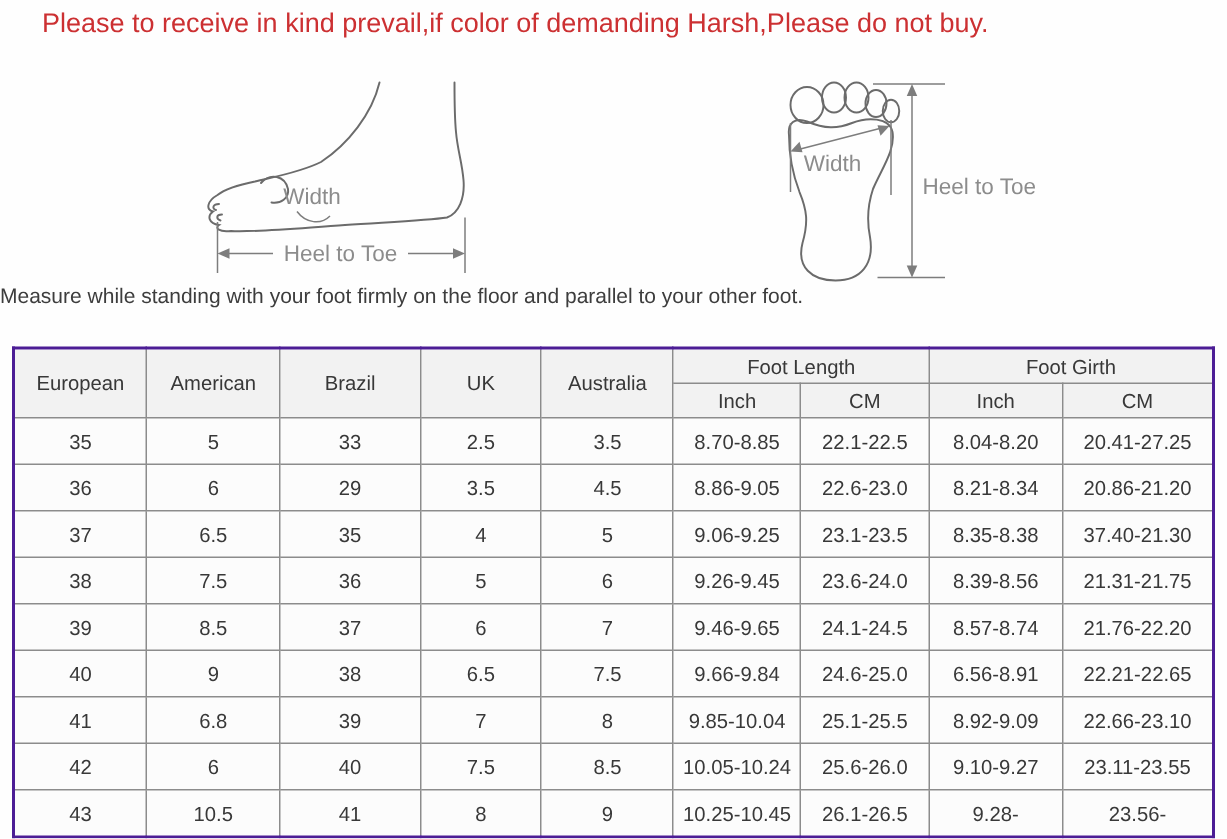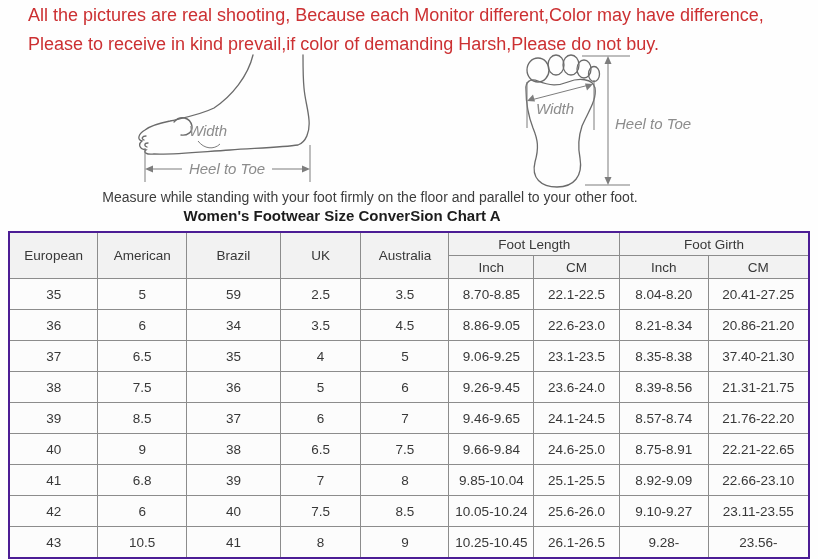--- a/index.html
+++ b/index.html
@@ -4,50 +4,49 @@
 <style>
   html,body{margin:0;padding:0;background:#fff;}
   #page{position:relative;width:818px;height:559px;background:#fefefe;overflow:hidden;
         font-family:"Liberation Sans",sans-serif;}
 
   
   .notice{position:absolute;left:28px;top:1px;font-size:18px;line-height:29px;
           color:#cc3032;letter-spacing:0px;white-space:nowrap;}
 
   
-  .diag{position:absolute;font-style:italic;}
+  .diag{position:absolute;}
   .diag svg{display:block;}
   .diag-label{font-size:15px;fill:#8c8c8c;}
   .outline{fill:none;stroke:#6b6b6b;stroke-width:1.3;stroke-linecap:round;}
   .dim{fill:none;stroke:#7d7d7d;stroke-width:1;}
   .dimhead{fill:#7d7d7d;stroke:none;}
 
   
-  .caption{position:absolute;top:189px;left:0;width:740px;text-align:center;
+  .caption{position:absolute;top:189px;left:0;width:740px;text-align:left;
            font-size:14px;color:#3d3d3d;}
   .chart-title{position:absolute;top:207px;left:0;width:684px;text-align:center;
            font-size:15px;font-weight:bold;color:#1c1c1c;}
 
   
   .size-table{position:absolute;left:8px;top:231px;width:802px;height:322px;
               border-collapse:collapse;table-layout:fixed;
               font-size:13.5px;color:#383838;}
   .size-table th,.size-table td{border:1px solid #8c8c8c;text-align:center;
               vertical-align:middle;padding:0;font-weight:normal;overflow:hidden;}
   .size-table thead th{background:#f2f2f2;height:22px;}
   .size-table tbody td{background:#fcfcfc;height:30px;}
   .size-table{border:2px solid #4c1d95;padding-left:20px;}
 </style>
 </head>
 <body>
 
 <div id="page">
 
   <div class="notice">
-    <div>All the pictures are real shooting, Because each Monitor different,Color may have difference,</div>
     <div>Please to receive in kind prevail,if color of demanding Harsh,Please do not buy.</div>
   </div>
 
   <div class="diag" style="left:130px;top:48px;">
     <svg width="190" height="140" viewBox="0 0 190 140">
 
       <path class="outline" d="M123,7 C118,28 102,48 84,60 C70,67 52,70 40,73
                C30,75 20,78 15,82 C8,86 7,92 12,93 C8,96 9,101 16,102
                C13,104 16,107 24,106 C40,107 70,104 100,102
                C130,100 155,99 168,97 C176,94 180,84 179,72
@@ -94,21 +93,20 @@
       <line class="dim" x1="84" y1="8" x2="132" y2="8"></line>
       <line class="dim" x1="87" y1="137" x2="132" y2="137"></line>
       <line class="dim" x1="110" y1="13" x2="110" y2="132"></line>
       <polygon class="dimhead" points="110,8 106.5,16 113.5,16"></polygon>
       <polygon class="dimhead" points="110,137 106.5,129 113.5,129"></polygon>
       <text class="diag-label" x="117" y="81" text-anchor="start">Heel to Toe</text>
     </svg>
   </div>
 
   <div class="caption">Measure while standing with your foot firmly on the floor and parallel to your other foot.</div>
-  <div class="chart-title">Women's Footwear Size ConverSion Chart A</div>
 
   <table class="size-table">
     <colgroup>
       <col style="width:11.1%">
         <col style="width:11.1%">
         <col style="width:11.7%">
       <col style="width:10.1%">
         <col style="width:11.0%">
         <col style="width:10.6%">
       <col style="width:10.7%">
@@ -129,32 +127,32 @@
         <th>Inch</th>
         <th>CM</th>
         <th>Inch</th>
         <th>CM</th>
       </tr>
     </thead>
     <tbody>
         <tr>
           <td>35</td>
           <td>5</td>
-          <td>59</td>
+          <td>33</td>
           <td>2.5</td>
           <td>3.5</td>
           <td>8.70-8.85</td>
           <td>22.1-22.5</td>
           <td>8.04-8.20</td>
           <td>20.41-27.25</td>
         </tr>
         <tr>
           <td>36</td>
           <td>6</td>
-          <td>34</td>
+          <td>29</td>
           <td>3.5</td>
           <td>4.5</td>
           <td>8.86-9.05</td>
           <td>22.6-23.0</td>
           <td>8.21-8.34</td>
           <td>20.86-21.20</td>
         </tr>
         <tr>
           <td>37</td>
           <td>6.5</td>
@@ -189,21 +187,21 @@
           <td>21.76-22.20</td>
         </tr>
         <tr>
           <td>40</td>
           <td>9</td>
           <td>38</td>
           <td>6.5</td>
           <td>7.5</td>
           <td>9.66-9.84</td>
           <td>24.6-25.0</td>
-          <td>8.75-8.91</td>
+          <td>6.56-8.91</td>
           <td>22.21-22.65</td>
         </tr>
         <tr>
           <td>41</td>
           <td>6.8</td>
           <td>39</td>
           <td>7</td>
           <td>8</td>
           <td>9.85-10.04</td>
           <td>25.1-25.5</td>

